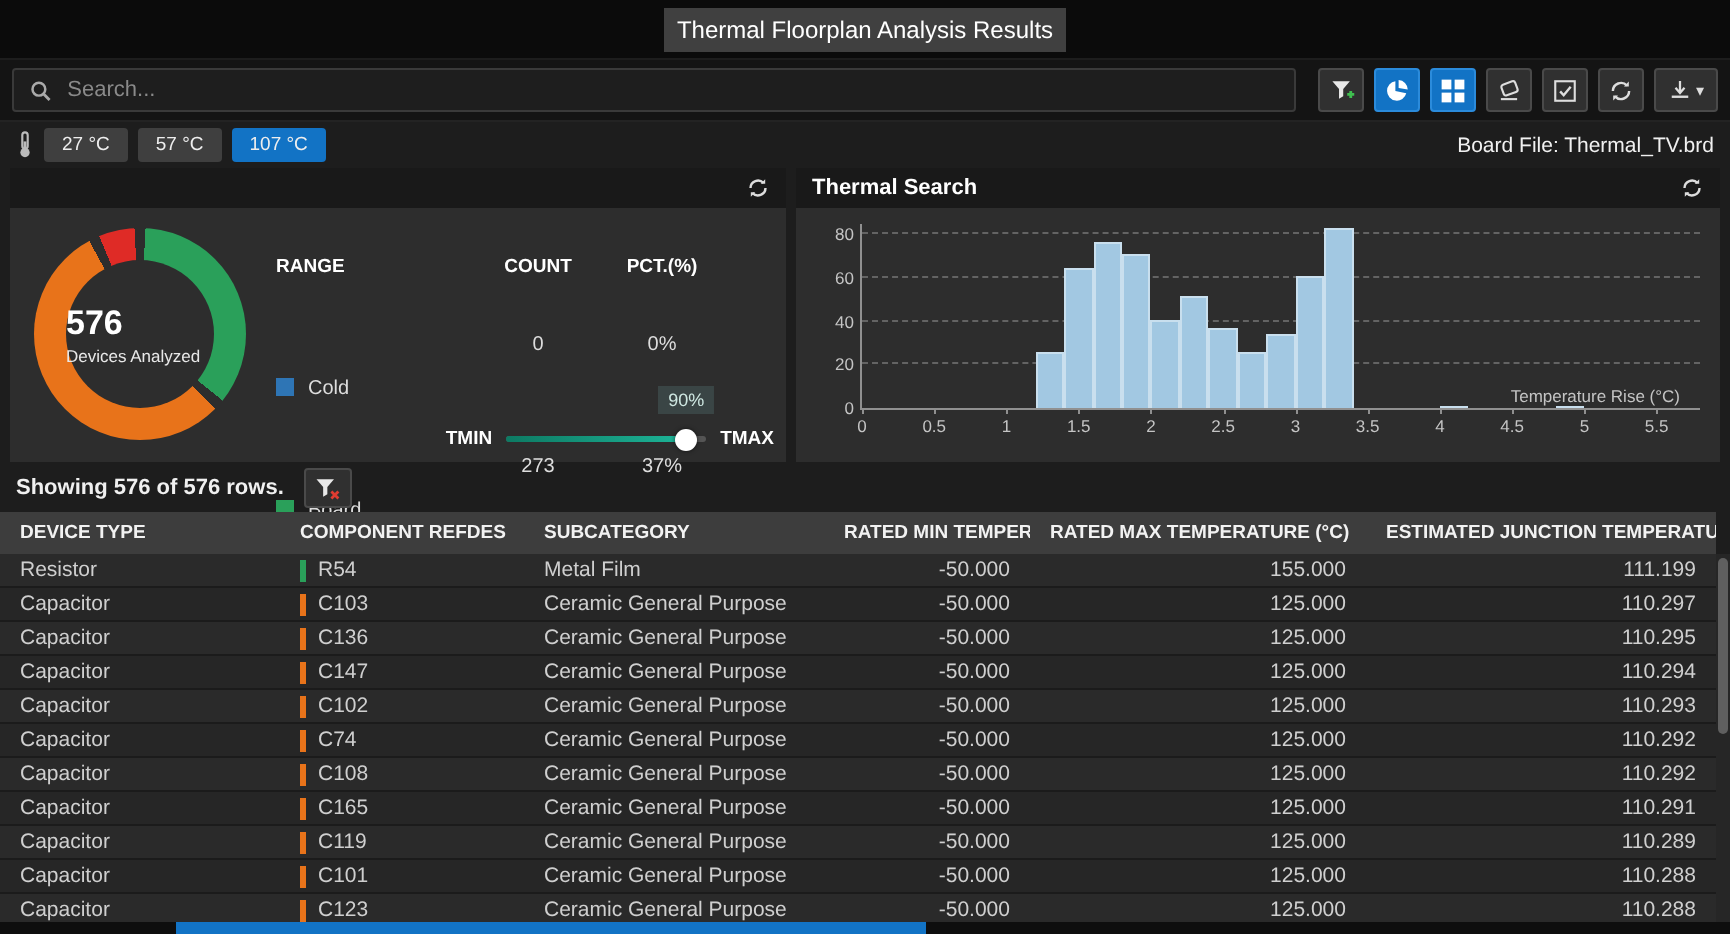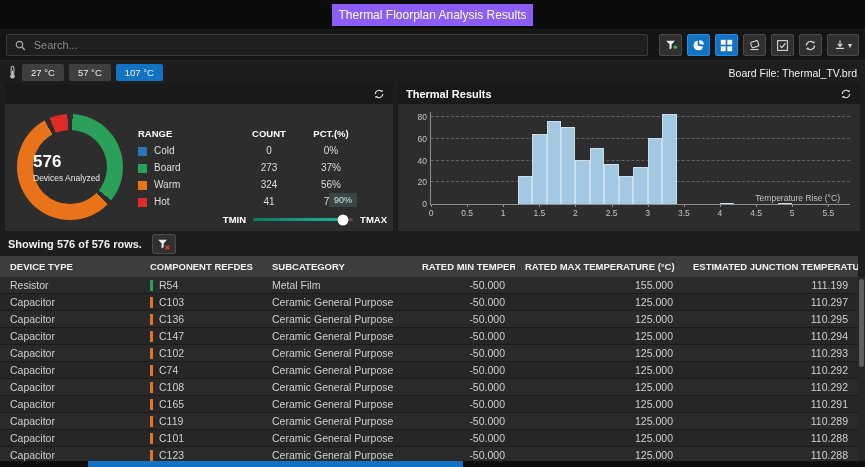--- a/index.html
+++ b/index.html
@@ -1,20 +1,20 @@
 <!DOCTYPE html>
 <html><head>
 <meta charset="utf-8">
 <style>
   * { box-sizing: border-box; margin: 0; padding: 0; }
   html,body { width:865px; height:467px; }
   body { background:#1d1d1d; font-family:"Liberation Sans",sans-serif; overflow:hidden; position:relative; color:#ccc; }
 
   .titlebar { position:absolute; left:0; top:0; width:865px; height:29px; background:#0b0b0b; display:flex; align-items:center; justify-content:center; }
-  .title-chip { background:#8b5cf6; color:#fff; font-size:12px; padding:4px 6px; }
+  .title-chip { background:#404040; color:#fff; font-size:12px; padding:4px 6px; }
 
   .toolbar { position:absolute; left:0; top:30px; width:865px; height:31px; background:#141414; display:flex; align-items:center; padding:0 6px; gap:5px; border-bottom:1px solid #232323; }
   .searchbox { flex:1; height:22px; background:#1e1e1e; border:1px solid #3a3a3a; border-radius:2px; display:flex; align-items:center; padding:0 8px; gap:8px; margin-right:6px; }
   .searchbox input { background:transparent; border:none; outline:none; color:#bbb; font-size:11px; width:100%; font-family:inherit; }
   .searchbox input::placeholder { color:#8a8a8a; }
   .icon-btn { width:23px; height:22px; background:#303030; border:1px solid #4a4a4a; border-radius:2px; display:flex; align-items:center; justify-content:center; color:#ddd; flex:0 0 auto; cursor:pointer; }
   .icon-btn.active { background:#1273c5; border-color:#2b8bdb; }
   .icon-btn.wide { width:32px; gap:2px; }
   .caret { font-size:8px; color:#ddd; }
 
@@ -33,21 +33,21 @@
 
   .donut { position:absolute; left:12px; top:10px; width:106px; height:106px; border-radius:50%; }
   .donut-hole { position:absolute; left:50%; top:50%; width:74px; height:74px; transform:translate(-50%,-50%); background:#2d2d2d; border-radius:50%; display:flex; flex-direction:column; align-items:flex-start; justify-content:center; }
   .donut-value { font-size:17px; font-weight:bold; color:#fff; }
   .donut-label { font-size:8.5px; color:#e8e8e8; margin-top:1px; }
 
   .legend { position:absolute; left:133px; top:24px; font-size:10px; }
   .legend-grid { display:grid; grid-template-columns:100px 62px 62px; row-gap:6px; align-items:center; }
   .legend-h { font-weight:bold; color:#fff; font-size:9.5px; }
   .legend-h.c, .legend-cell.c { text-align:center; }
-  .legend-name { display:flex; align-items:flex-end; gap:7px; color:#ddd; }
+  .legend-name { display:flex; align-items:flex-start; gap:7px; color:#ddd;margin-top:44px; }
   .swatch { width:9px; height:9px; flex:0 0 auto; }
   .legend-cell { color:#ddd; }
 
   .slider-row { position:absolute; right:6px; bottom:6px; display:flex; align-items:center; gap:7px; }
   .slider-label { font-size:9.5px; font-weight:bold; color:#fff; }
   .slider-track { position:relative; width:100px; height:3px; background:#555; border-radius:2px; }
   .slider-fill { position:absolute; left:0; top:0; height:3px; background:linear-gradient(to right,#0d7a63,#1db598); border-radius:2px; }
   .slider-handle { position:absolute; top:50%; width:11px; height:11px; background:#fff; border-radius:50%; transform:translate(-50%,-50%); box-shadow:0 0 2px rgba(0,0,0,.6); cursor:pointer; }
   .slider-badge { position:absolute; bottom:14px; transform:translateX(-50%); background:#3a4545; color:#cfe8e2; font-size:9px; padding:2px 5px; white-space:nowrap; }
 
@@ -213,21 +213,21 @@
         <div class="slider-handle" id="slider-handle" style="left: 90%;"></div>
         <div class="slider-badge" id="slider-badge" style="left: 90%;">90%</div>
       </div>
       <span class="slider-label">TMAX</span>
     </div>
   </div>
 </div>
 
 <div class="panel" id="thermal-panel">
   <div class="panel-header">
-    <span class="panel-title">Thermal Results</span>
+    <span class="panel-title">Thermal Search</span>
     <span class="panel-refresh">
       <svg width="12" height="12" viewBox="0 0 16 16">
           <path d="M13 8a5 5 0 0 1-8.7 3.3" fill="none" stroke="#ddd" stroke-width="1.6"></path>
           <path d="M3 8a5 5 0 0 1 8.7-3.3" fill="none" stroke="#ddd" stroke-width="1.6"></path>
           <path d="M12.8 2.2v3h-3z" fill="#ddd"></path>
           <path d="M3.2 13.8v-3h3z" fill="#ddd"></path>
         </svg>
     </span>
   </div>
   <div class="panel-body">

